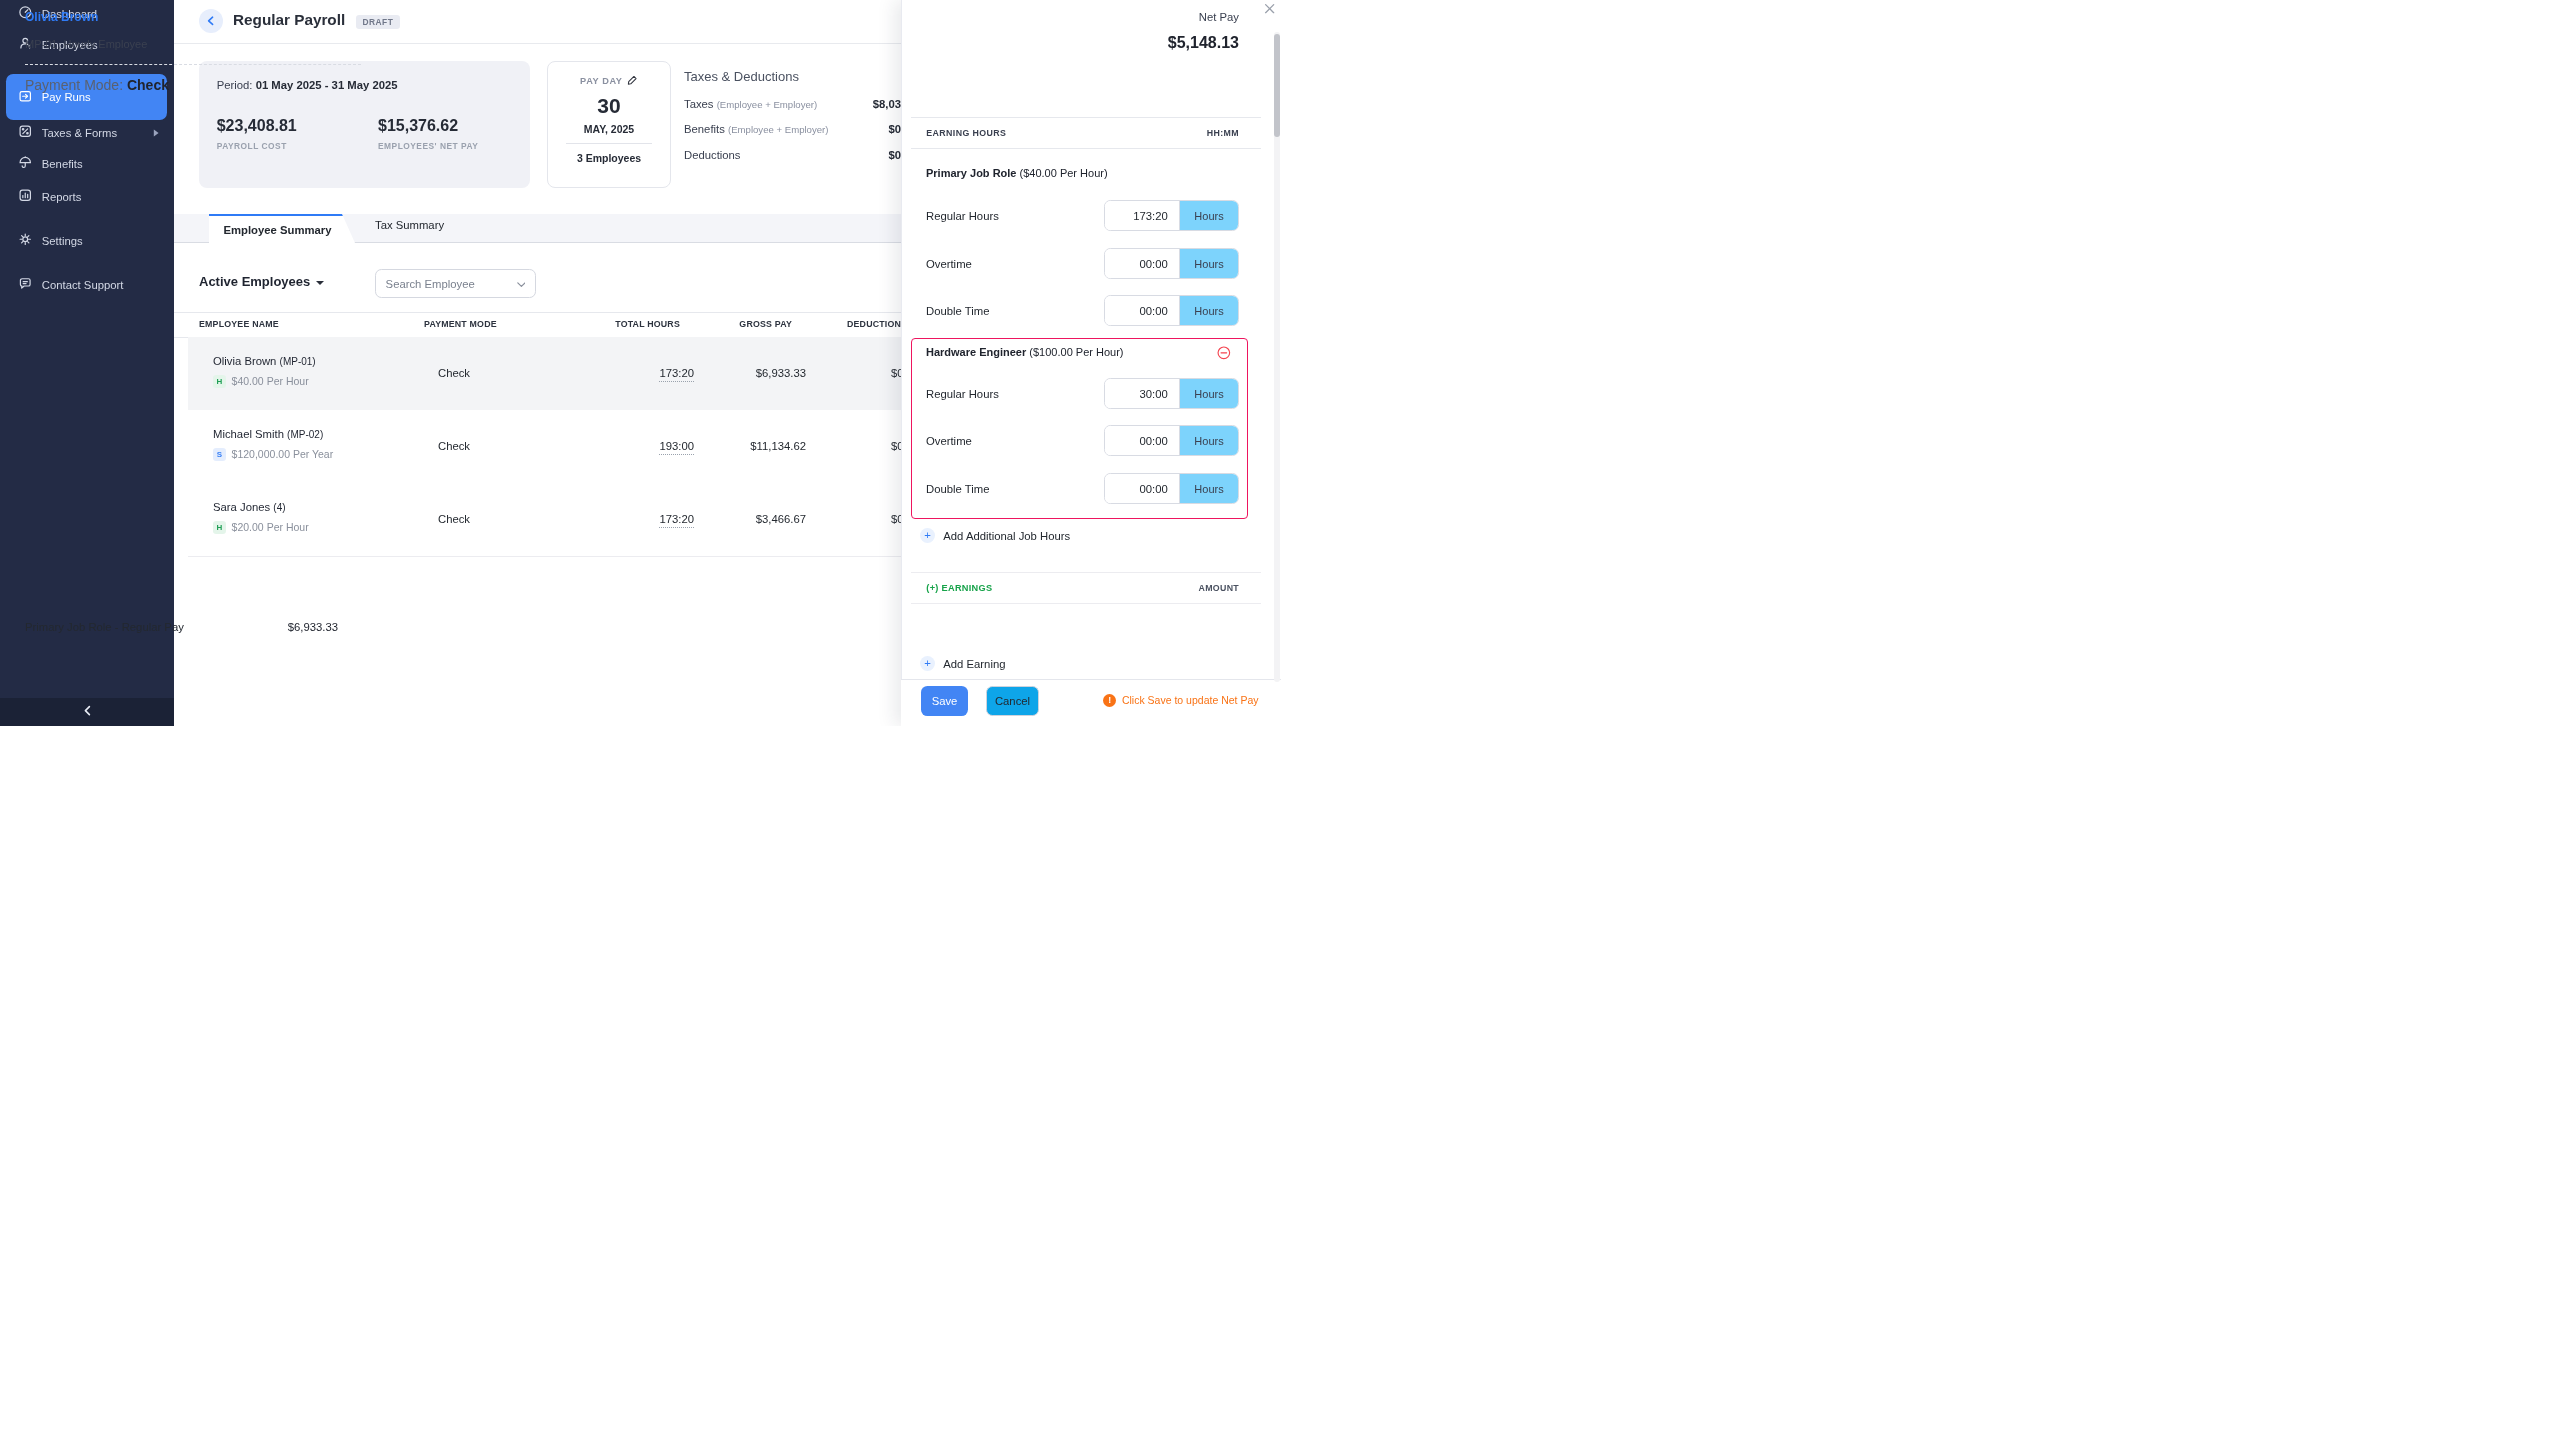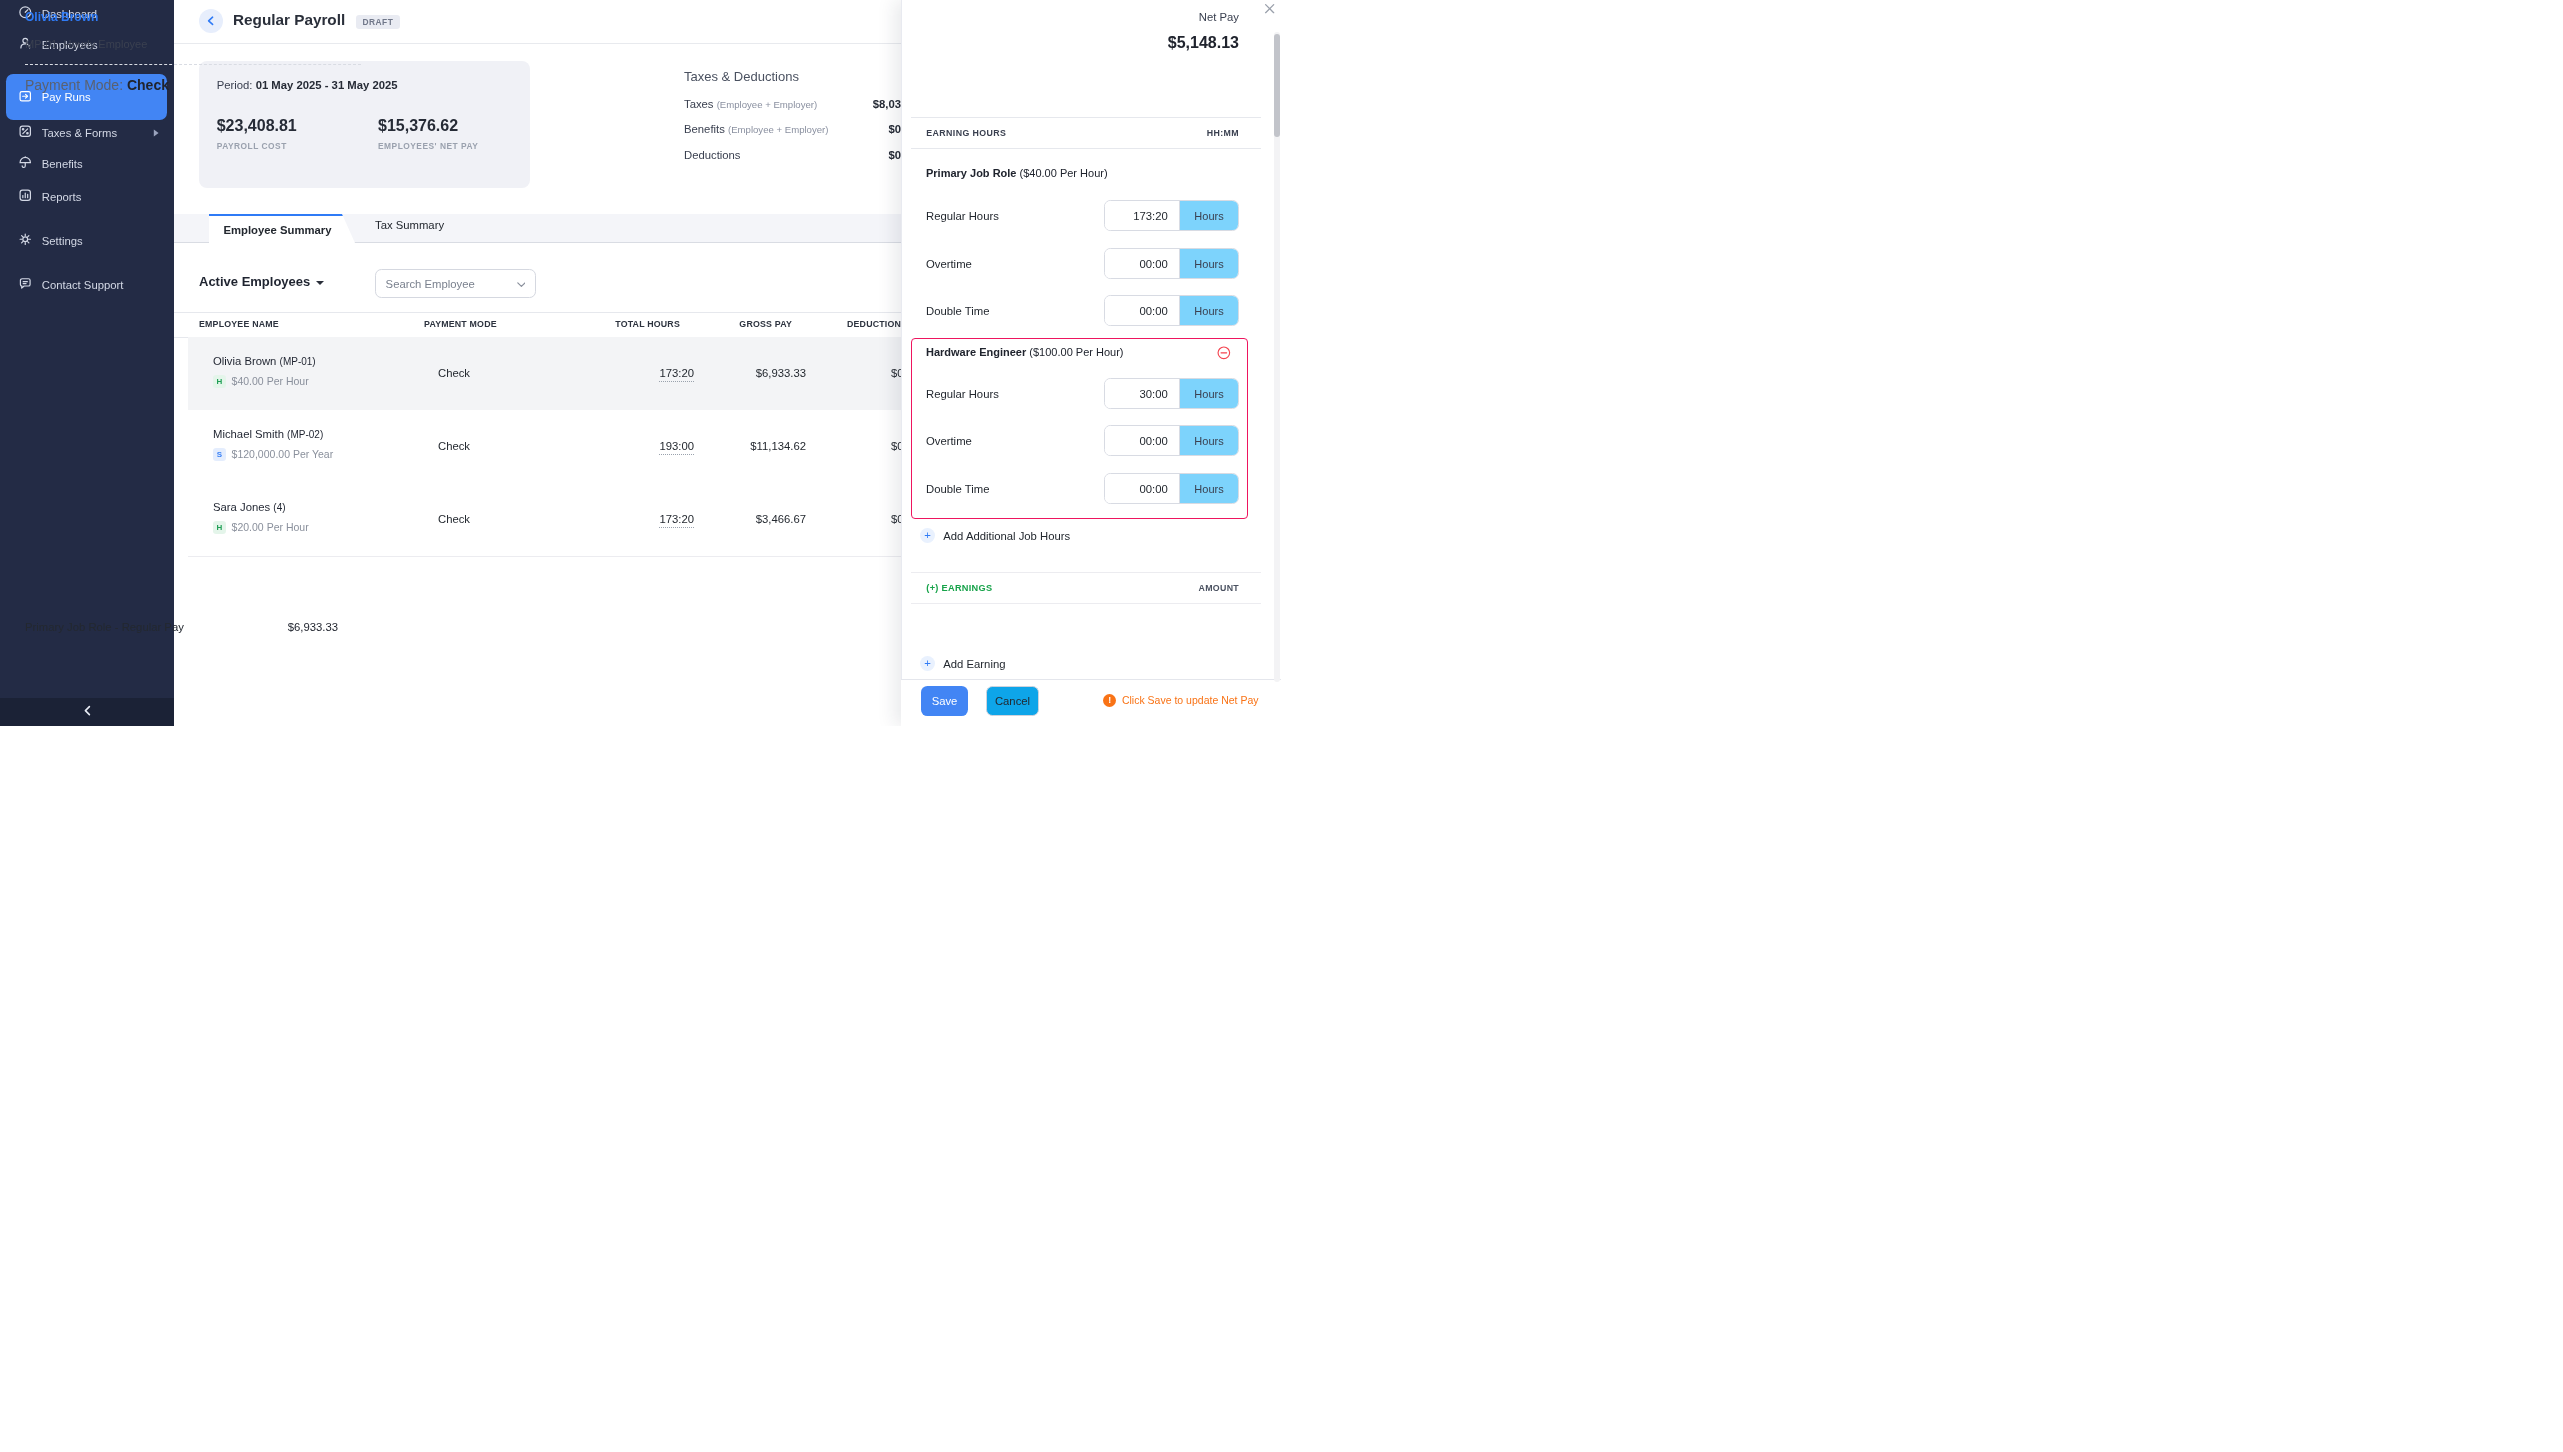--- a/index.html
+++ b/index.html
@@ -232,20 +232,32 @@
     <div class="abs" style="left:17.7px;top:56px;">
       <div class="amt">$23,408.81</div>
       <div class="amtlbl">PAYROLL COST</div>
     </div>
     <div class="abs" style="left:179px;top:56px;">
       <div class="amt">$15,376.62</div>
       <div class="amtlbl">EMPLOYEES' NET PAY</div>
     </div>
   </div>
 
+  <div class="paydaycard">
+    <div class="pd-lbl">
+      <span>PAY DAY</span>
+      <span><svg width="10.5" height="10.5" viewBox="0 0 13 13" fill="none" stroke="#30343e" stroke-width="1.3" stroke-linejoin="round">
+            <path d="M8.6 1.8l2.6 2.6-6.5 6.5-3 .4.4-3z"></path>
+          </svg></span>
+    </div>
+    <div class="pd-day">30</div>
+    <div class="pd-my">MAY, 2025</div>
+    <div class="pd-div"></div>
+    <div class="pd-emp">3 Employees</div>
+  </div>
 
   <div class="taxblock">
     <h3>Taxes &amp; Deductions</h3>
     <div class="taxrow">
       <span class="lb"><span>Taxes</span> <small>(Employee + Employer)</small></span>
       <span class="vl">$8,03</span>
     </div>
     <div class="taxrow">
       <span class="lb"><span>Benefits</span> <small>(Employee + Employer)</small></span>
       <span class="vl">$0</span>

